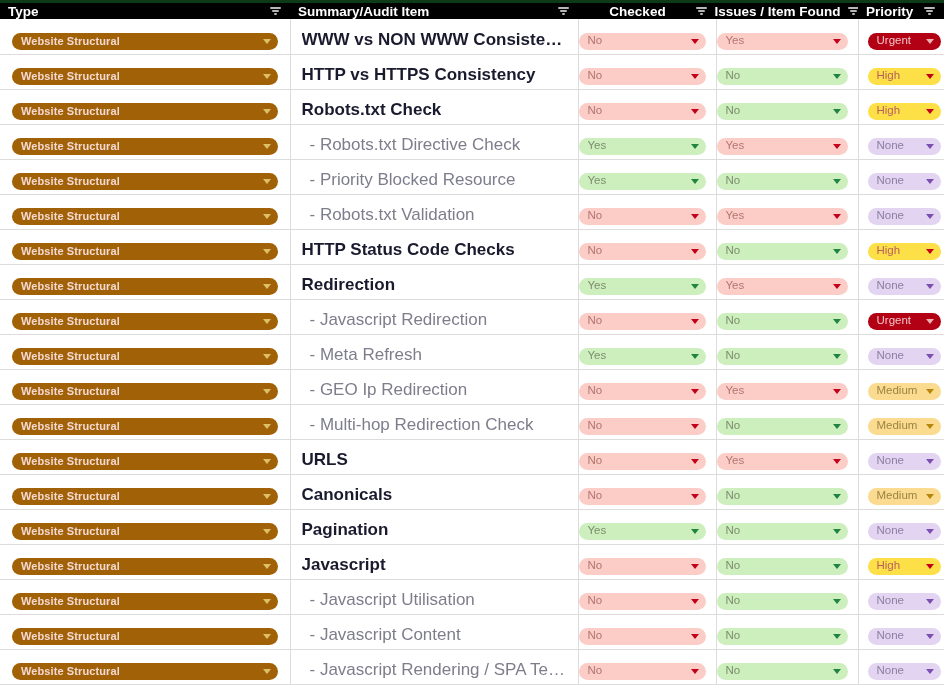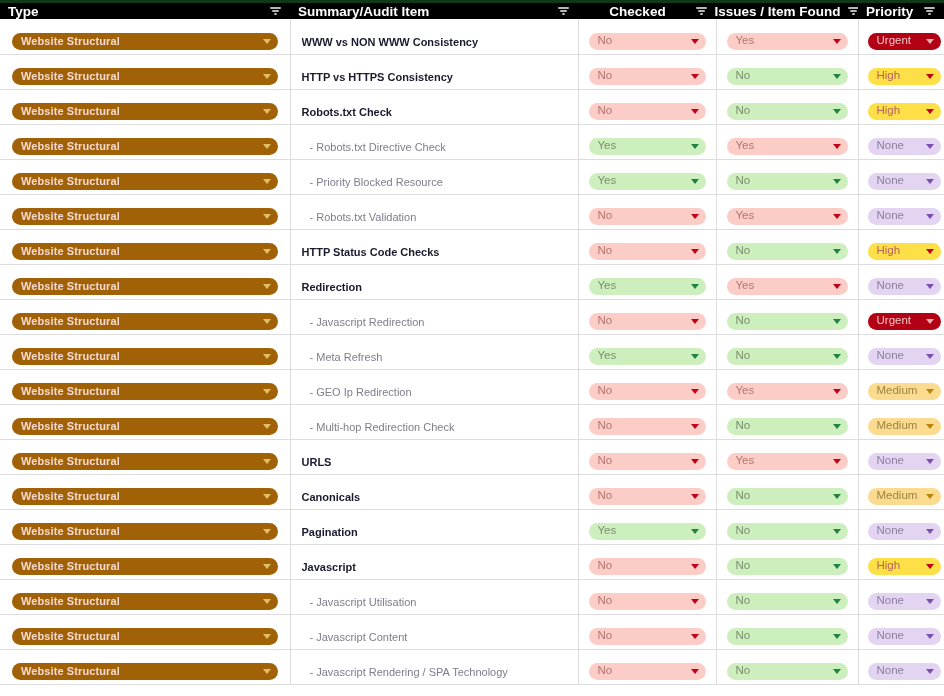--- a/index.html
+++ b/index.html
@@ -117,41 +117,41 @@
   .pill-type {
     background: #a16207;
     color: #f5d9d2;
     font-weight: bold;
     font-size: 11px;
     letter-spacing: .1px;
   }
   .pill-type .caret { border-top: 5px solid #dfc06a; }
 
   
-  .cell-status { padding-left: 10px; padding-right: 10px; }
+  .cell-status { padding-right: 10px; }
   .pill-yes-good { background: #cdeebd; color: #7c8e6e; }
   .pill-yes-good .caret { border-top: 5px solid #1f8442; }
   .pill-no-bad   { background: #fccdc7; color: #b2756e; }
   .pill-no-bad   .caret { border-top: 5px solid #c30019; }
 
   
   .cell-priority { padding-left: 9px; padding-right: 3px; }
   .pill-none   { background: #e3d4f2; color: #8b7fa0; }
   .pill-none   .caret { border-top: 5px solid #7b4fb0; }
   .pill-high   { background: #fde047; color: #b8615c; }
   .pill-high   .caret { border-top: 5px solid #c30019; }
   .pill-medium { background: #fbdb8f; color: #9d8443; }
   .pill-medium .caret { border-top: 5px solid #b8860b; }
   .pill-urgent { background: #b20014; color: #f0c5c5; }
   .pill-urgent .caret { border-top: 5px solid #ebb0b0; }
 
   
   .cell-summary { padding: 0 6px 0 11px; }
   .summary-text {
-    font-size: 11px;
+    font-size: 17px;
     line-height: 1;
     margin-bottom: 6px;
     white-space: nowrap;
     overflow: hidden;
     text-overflow: ellipsis;
   }
   .summary-text.level-main {
     color: #1a1a2e;
     font-weight: bold;
   }

